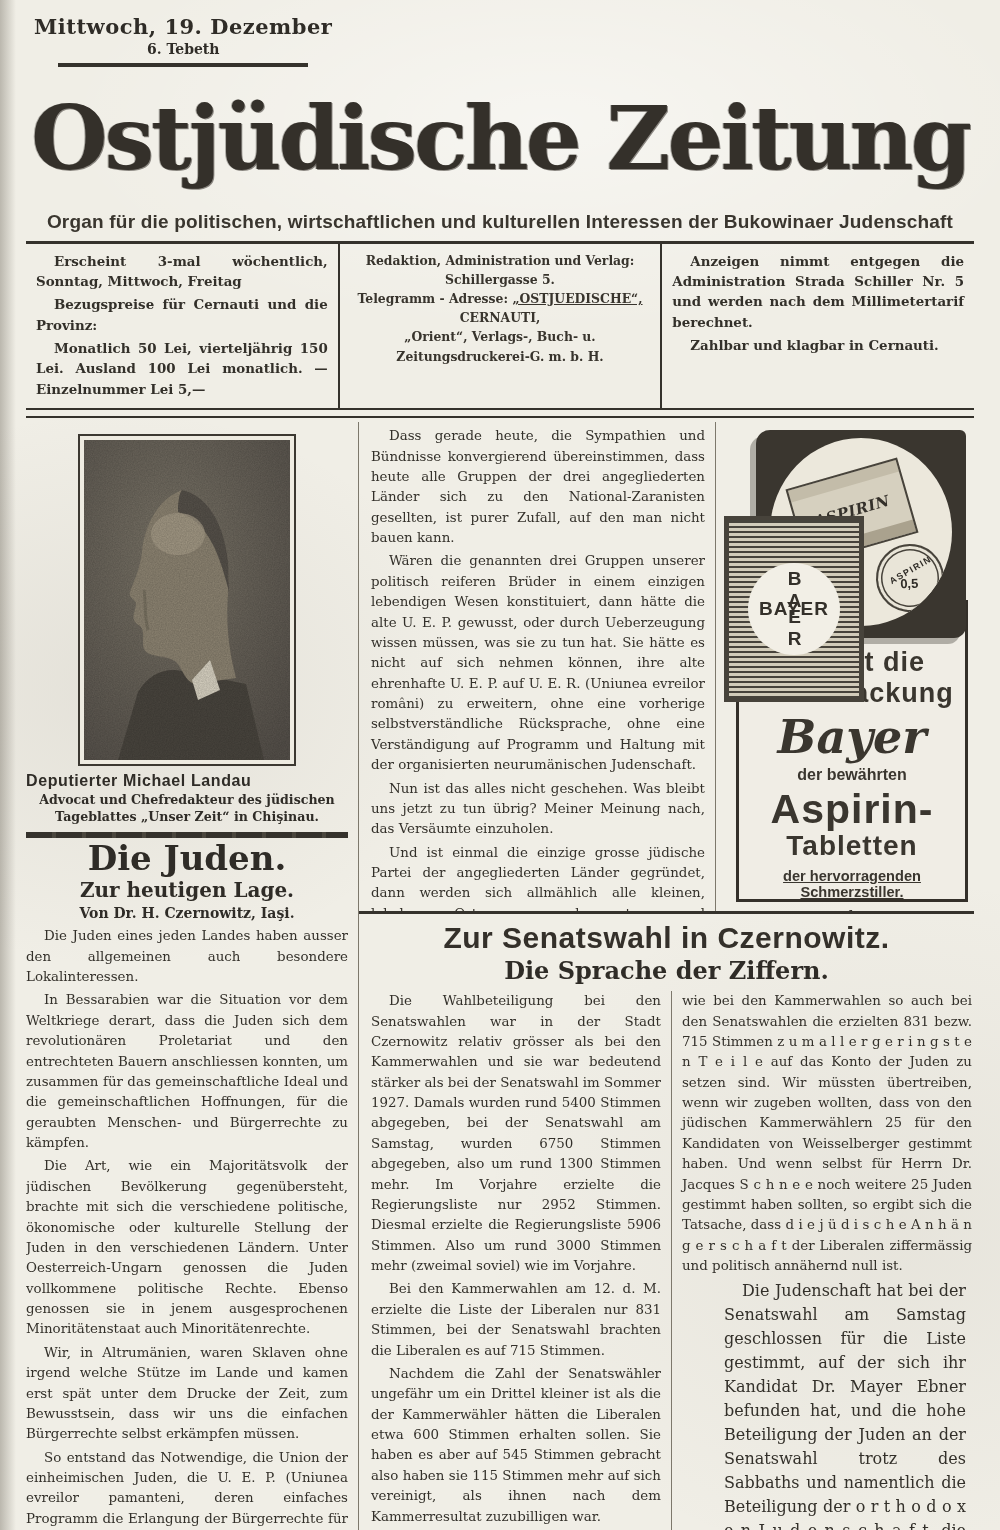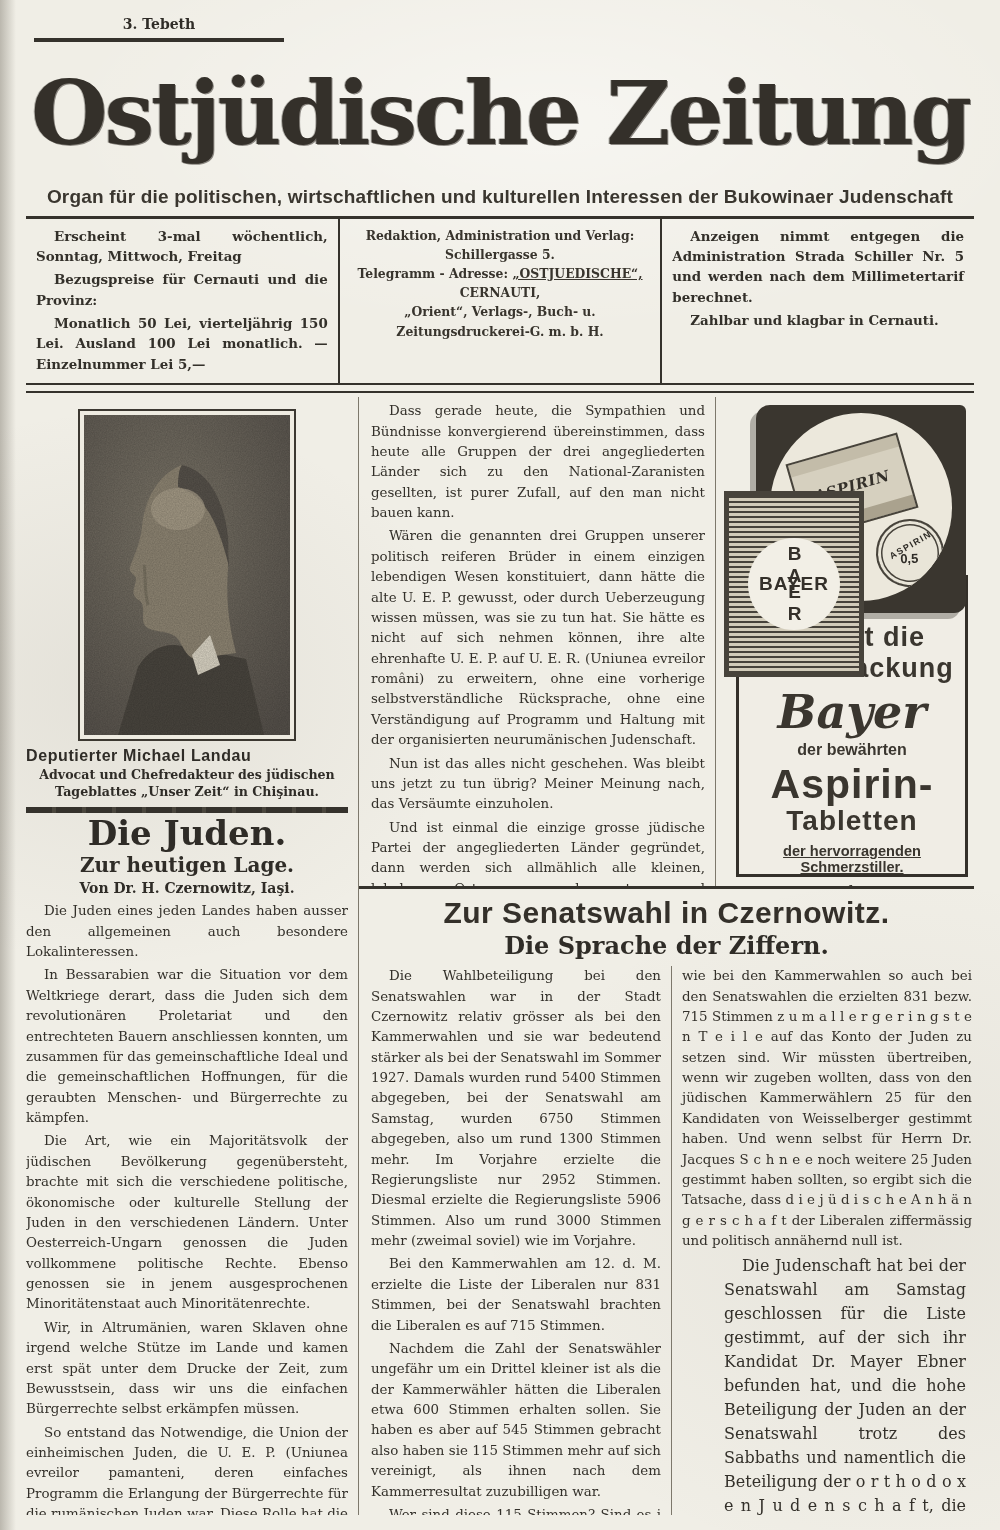--- a/index.html
+++ b/index.html
@@ -112,21 +112,22 @@
   .senate-col.scr{padding:0 2px 0 10px;}
   .quote-block{font-size:16px;line-height:1.5;text-align:justify;text-indent:18px;margin:1px 6px 14px 42px;color:#33302a;}
 </style>
 </head>
 <body>
 
 <div class="page">
 
   <div class="top">
     <div class="top-right">
-      <div class="hebrew-date">3. Tebeth</div>
+      <div class="date">Mittwoch, 19. Dezember</div>
+      <div class="hebrew-date">6. Tebeth</div>
       <div class="bar bar-right"></div>
     </div>
   </div>
 
   <div class="masthead">
     <h1>Ostjüdische Zeitung</h1>
   </div>
   <div class="subtitle">Organ für die politischen, wirtschaftlichen und kulturellen Interessen der Bukowinaer Judenschaft</div>
 
   <div class="rule-heavy"></div>

